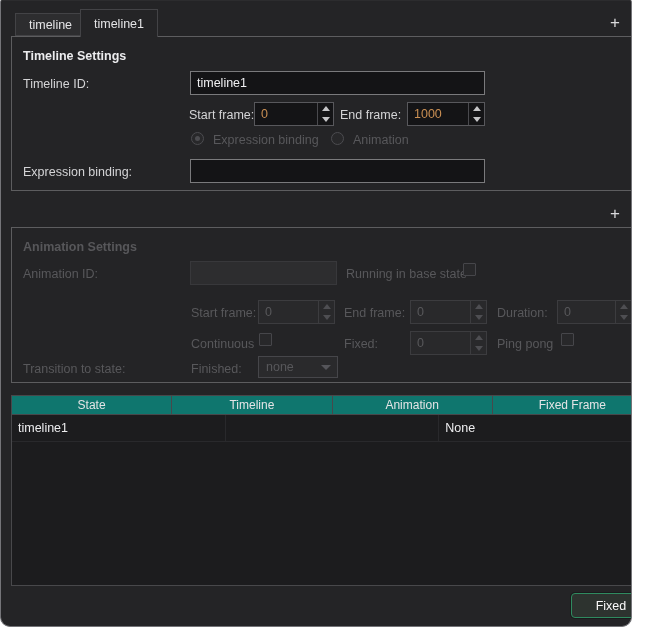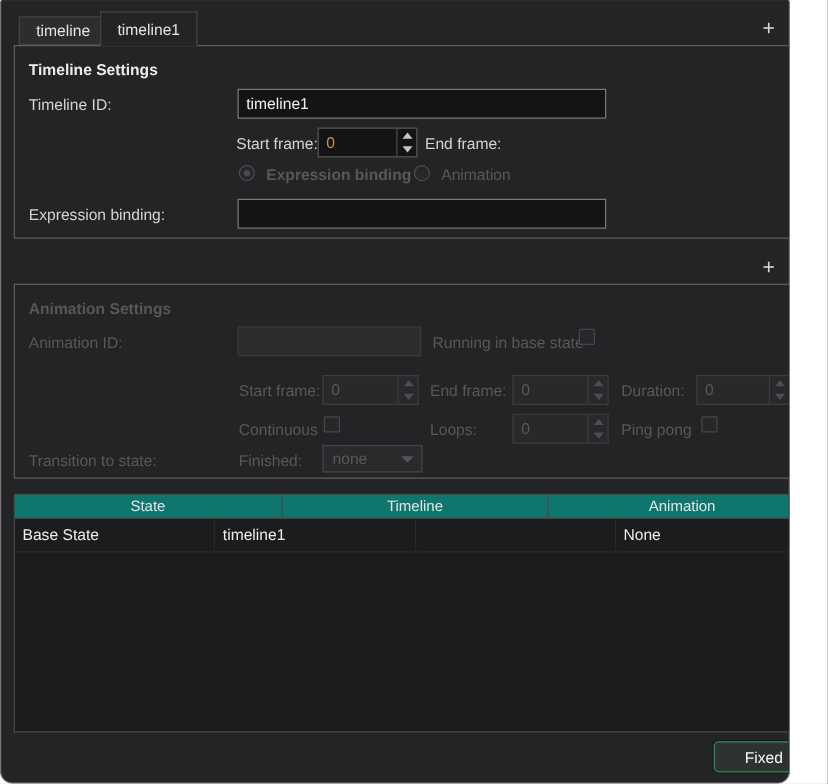--- a/index.html
+++ b/index.html
@@ -92,25 +92,36 @@
       <div>
           <span class="tri-up"></span>
         </div>
       <div>
           <span class="tri-down"></span>
         </div>
     </div>
   </div>
 
   <div class="lbl" style="left:339px;top:107px;z-index:2;">End frame:</div>
+  <div class="spin" style="left:406px;top:101px;width:78px;height:24px;z-index:2;">
+    <div class="spin-val">1000</div>
+    <div class="spin-btns">
+      <div>
+          <span class="tri-up"></span>
+        </div>
+      <div>
+          <span class="tri-down"></span>
+        </div>
+    </div>
+  </div>
 
   <div class="radio" style="left:190px;top:131px;z-index:2;">
       <span class="dot"></span>
     </div>
-  <div class="lbl dis" style="left:212px;top:132px;z-index:2;font-weight:bold;">Expression binding</div>
+  <div class="lbl dis" style="left:212px;top:132px;z-index:2;">Expression binding</div>
   <div class="radio" style="left:330px;top:131px;z-index:2;"></div>
   <div class="lbl dis" style="left:352px;top:132px;z-index:2;">Animation</div>
 
   <div class="lbl" style="left:22px;top:164px;z-index:2;">Expression binding:</div>
   <input class="field" style="left: 189px; top: 158px; width: 295px; height: 24px; z-index: 2;" value="">
 
   <div class="pm" style="left:605px;top:204px;">+</div>
   <div class="pm" style="left:629px;top:204px;">−</div>
 
   <div class="groupbox" style="left:10px;top:226px;width:642px;height:156px;"></div>
@@ -154,21 +165,21 @@
           <span class="tri-up"></span>
         </div>
       <div>
           <span class="tri-down"></span>
         </div>
     </div>
   </div>
 
   <div class="lbl dis" style="left:190px;top:336px;z-index:2;">Continuous</div>
   <div class="check" style="left:258px;top:332px;z-index:2;"></div>
-  <div class="lbl dis" style="left:343px;top:336px;z-index:2;">Loops:</div>
+  <div class="lbl dis" style="left:343px;top:336px;z-index:2;">Fixed:</div>
   <div class="spin dis" style="left:409px;top:330px;width:77px;height:24px;z-index:2;">
     <div class="spin-val">0</div>
     <div class="spin-btns">
       <div>
           <span class="tri-up"></span>
         </div>
       <div>
           <span class="tri-down"></span>
         </div>
     </div>
@@ -181,23 +192,23 @@
   <div class="combo" style="left:257px;top:355px;width:80px;height:22px;z-index:2;">
     <div class="combo-val">none</div>
     <div class="caret"></div>
   </div>
 
   <div class="tbl" style="left:10px;top:394px;width:642px;height:191px;">
     <div class="tbl-head">
       <div>State</div>
       <div>Timeline</div>
       <div>Animation</div>
+      <div>Fixed Frame</div>
     </div>
     <div class="tbl-row">
-      <div>Base State</div>
       <div>timeline1</div>
       <div></div>
       <div>None</div>
     </div>
   </div>
 
   <button class="close-btn" style="left:570px;top:592px;width:80px;height:25px;">Fixed</button>
 </div>
 
 </body></html>

